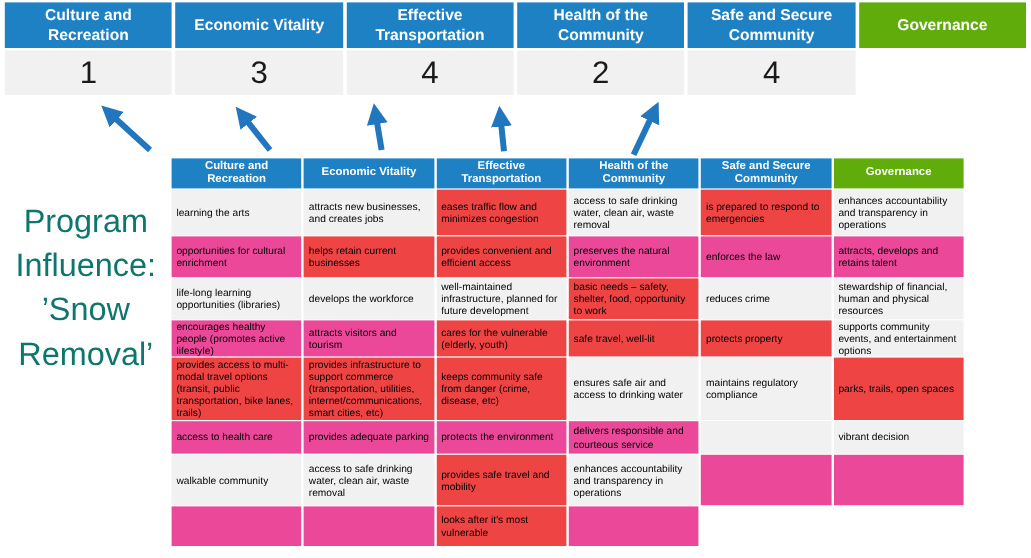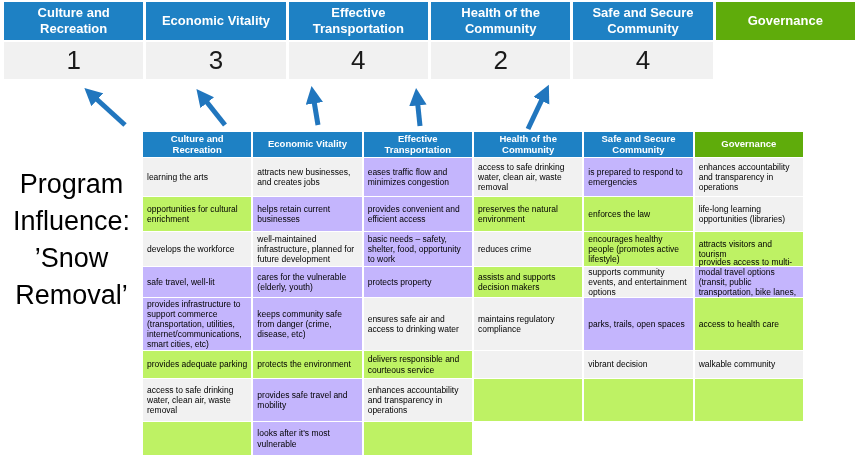--- a/index.html
+++ b/index.html
@@ -20,40 +20,40 @@
   .sum-h.green{background:#5FAC0B;}
   .sum-s{
     background:#F1F1F1;color:#1a1a1a;font-size:26px;
     display:flex;align-items:center;justify-content:center;
   }
   
   .arrows{position:absolute;left:60px;top:78px;width:520px;height:54px;}
   
   .prog-title{
     position:absolute;left:0;top:166px;width:143px;
-    font-size:27px;line-height:37px;color:#000000;text-align:center;
+    font-size:27px;line-height:37px;color:#0f766e;text-align:center;
   }
   
   .matrix{
     position:absolute;left:143px;top:132px;width:660px;
     display:grid;grid-template-columns:repeat(6,1fr);
     grid-template-rows:25px 38px 34px 34px 30px 52px 27px 42px 33px;
     column-gap:2px;row-gap:1px;background:#ffffff;
   }
   .m-h{
     background:#1E81C4;color:#ffffff;font-weight:bold;font-size:9.5px;line-height:1.1;
     display:flex;align-items:center;justify-content:center;text-align:center;padding:1px 2px;box-sizing:border-box;
   }
   .m-h.green{background:#5FAC0B;}
   .m-c{
-    background:#bef264;color:#000000;font-size:8.5px;line-height:1.18;
+    background:#ec4899;color:#000000;font-size:8.5px;line-height:1.18;
     display:flex;align-items:center;padding:1px 4px;box-sizing:border-box;
   }
   .m-c.band{background:#F1F1F1;}
-  .m-c.hl{background:#c4b5fd;}
+  .m-c.hl{background:#ef4444;}
 </style>
 </head>
 <body>
 
 <div class="summary">
     <div class="sum-h">Culture and Recreation</div>
     <div class="sum-h">Economic Vitality</div>
     <div class="sum-h">Effective Transportation</div>
     <div class="sum-h">Health of the Community</div>
     <div class="sum-h">Safe and Secure Community</div>
@@ -118,53 +118,56 @@
     </div>
     <div class="m-c plain hl">
       <span>provides convenient and efficient access</span>
     </div>
     <div class="m-c plain">
       <span>preserves the natural environment</span>
     </div>
     <div class="m-c plain">
       <span>enforces the law</span>
     </div>
+    <div class="m-c plain">
+      <span>attracts, develops and retains talent</span>
+    </div>
     <div class="m-c band">
       <span>life-long learning opportunities (libraries)</span>
     </div>
     <div class="m-c band">
       <span>develops the workforce</span>
     </div>
     <div class="m-c band">
       <span>well-maintained infrastructure, planned for future development</span>
     </div>
     <div class="m-c band hl">
       <span>basic needs – safety, shelter, food, opportunity to work</span>
     </div>
     <div class="m-c band">
       <span>reduces crime</span>
     </div>
+    <div class="m-c band">
+      <span>stewardship of financial, human and physical resources</span>
+    </div>
     <div class="m-c plain">
       <span>encourages healthy people (promotes active lifestyle)</span>
     </div>
     <div class="m-c plain">
       <span>attracts visitors and tourism</span>
     </div>
     <div class="m-c plain hl">
+      <span>cares for the vulnerable (elderly, youth)</span>
+    </div>
+    <div class="m-c plain hl">
       <span>safe travel, well-lit</span>
     </div>
     <div class="m-c plain hl">
-      <span>cares for the vulnerable (elderly, youth)</span>
-    </div>
-    <div class="m-c plain hl">
       <span>protects property</span>
     </div>
-    <div class="m-c plain">
-      <span>assists and supports decision makers</span>
-    </div>
     <div class="m-c band">
       <span>supports community events, and entertainment options</span>
     </div>
     <div class="m-c band hl">
       <span>provides access to multi-modal travel options (transit, public transportation, bike lanes, trails)</span>
     </div>
     <div class="m-c band hl">
       <span>provides infrastructure to support commerce (transportation, utilities, internet/communications, smart cities, etc)</span>
     </div>
     <div class="m-c band hl">

